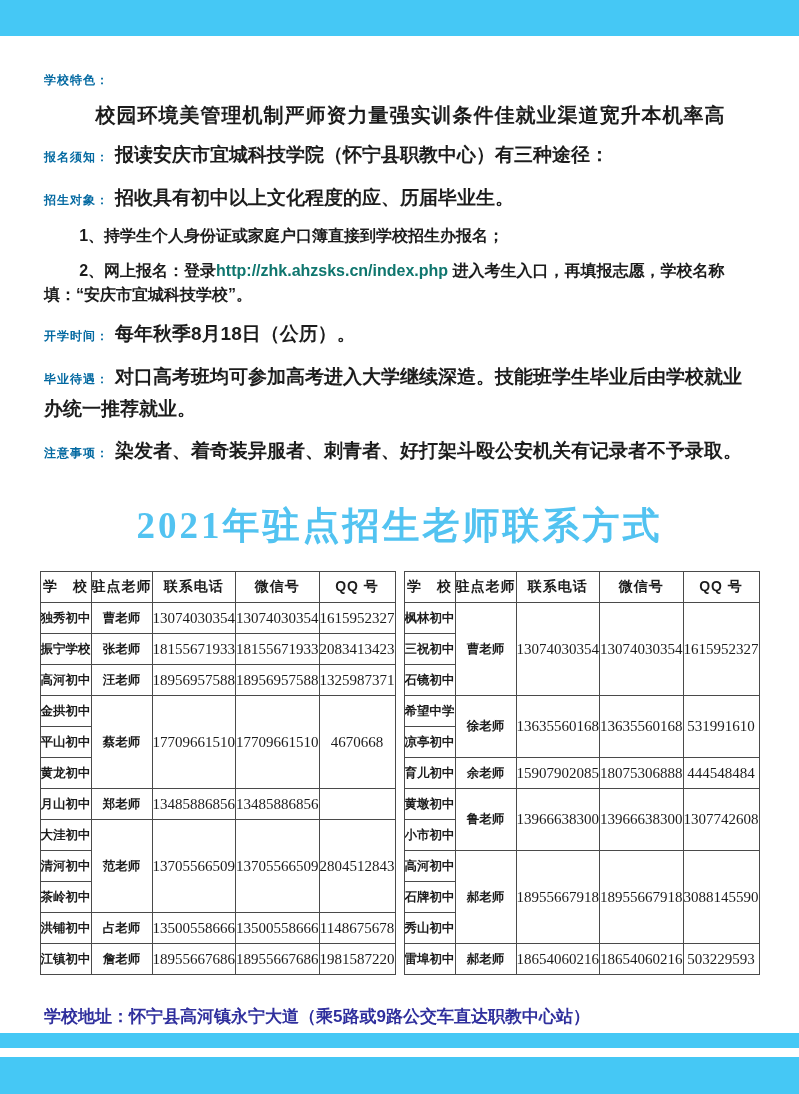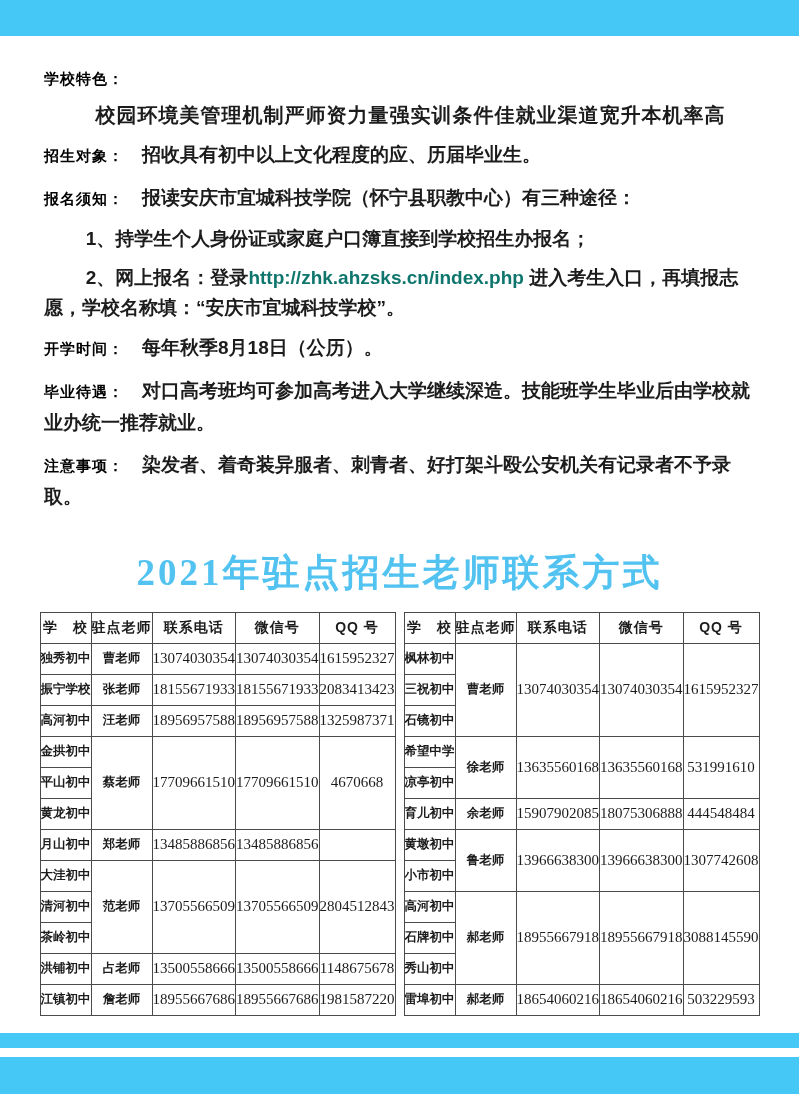--- a/index.html
+++ b/index.html
@@ -14,38 +14,38 @@
   .top-band {
     position: absolute; top: 0; left: 0; width: 799px; height: 36px;
     background: #45c8f5;
   }
   .content {
     position: absolute; top: 52px; left: 0; width: 799px;
     padding: 0 44px;
   }
   .sec { margin-top: 10px; line-height: 1.7; font-size: 19px; font-weight: 600; }
   .red-label {
-    color: #000000; font-weight: 800; font-size: 15px;
-    letter-spacing: 1px; margin-right: 18px;
+    color: #0369a1; font-weight: 800; font-size: 12px;
+    letter-spacing: 1px; margin-right: 6px;
   }
   .features-line {
     margin-top: 8px; padding-left: 26px;
     font-size: 20px; font-weight: 800; letter-spacing: 1px;
     display: flex; justify-content: center; padding-right: 4px;
   }
-  .list-item { text-indent: 2.2em; margin-top: 10px; font-size: 19px; font-weight: 600; line-height: 1.55; }
+  .list-item { text-indent: 2.2em; margin-top: 10px; font-size: 16px; font-weight: 600; line-height: 1.55; }
   .url-red { color: #0f766e; font-weight: 800; }
   .big-title {
     margin-top: 34px; text-align: center;
     font-family: "Liberation Serif", serif;
     font-size: 37px; font-weight: 700; color: #52c3f1;
     letter-spacing: 3px;
   }
   .tables-wrap {
-    margin-top: 14px;
+    margin-top: 20px;
     display: flex; justify-content: center; gap: 8px;
   }
   table {
     border-collapse: collapse;
     table-layout: fixed;
   }
   .c1 { width: 57px; } .c2 { width: 58px; } .c3 { width: 76px; }
   .c4 { width: 75px; } .c5 { width: 78px; }
   th, td {
     border: 1px solid #4a4a4a;
@@ -81,25 +81,25 @@
   <div class="features-line">
       <span>校园环境美</span>
       <span>管理机制严</span>
       <span>师资力量强</span>
       <span>实训条件佳</span>
       <span>就业渠道宽</span>
       <span>升本机率高</span>
     </div>
 
   <div class="sec">
+    <span class="red-label">报名须知：</span><span>报读安庆市宜城科技学院（怀宁县职教中心）有三种途径：</span>
+  </div>
+
+  <div class="sec">
     <span class="red-label">招生对象：</span><span>招收具有初中以上文化程度的应、历届毕业生。</span>
-  </div>
-
-  <div class="sec">
-    <span class="red-label">报名须知：</span><span>报读安庆市宜城科技学院（怀宁县职教中心）有三种途径：</span>
   </div>
 
   <div class="list-item">1、持学生个人身份证或家庭户口簿直接到学校招生办报名；</div>
 
   <div class="list-item">
     <span>2、网上报名：登录</span><span class="url-red">http://zhk.ahzsks.cn/index.php</span><span> 进入考生入口，再填报志愿，学校名称填：“安庆市宜城科技学校”。</span>
   </div>
 
 
   <div class="sec">

